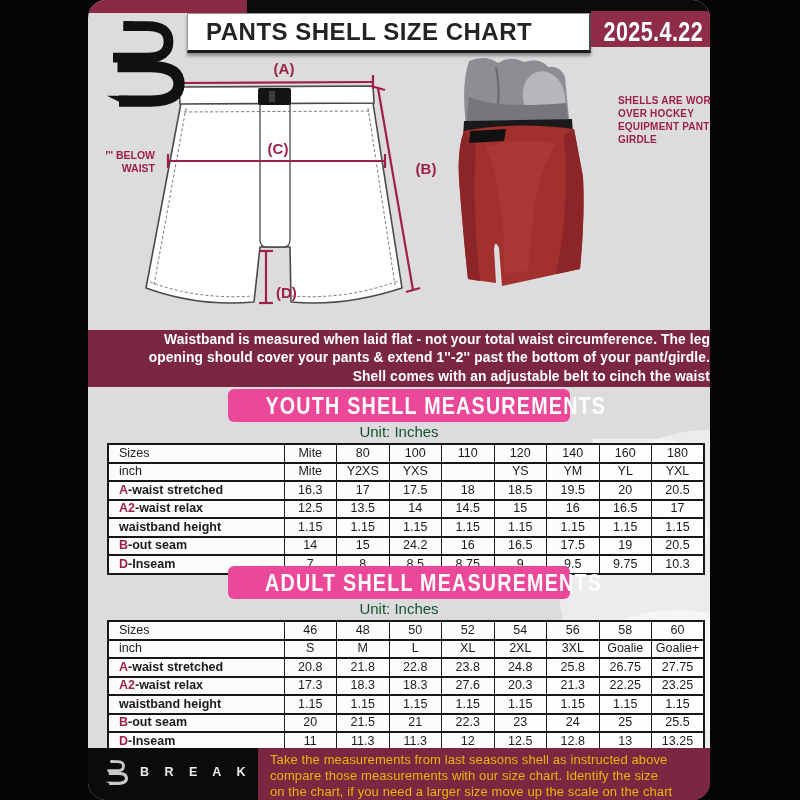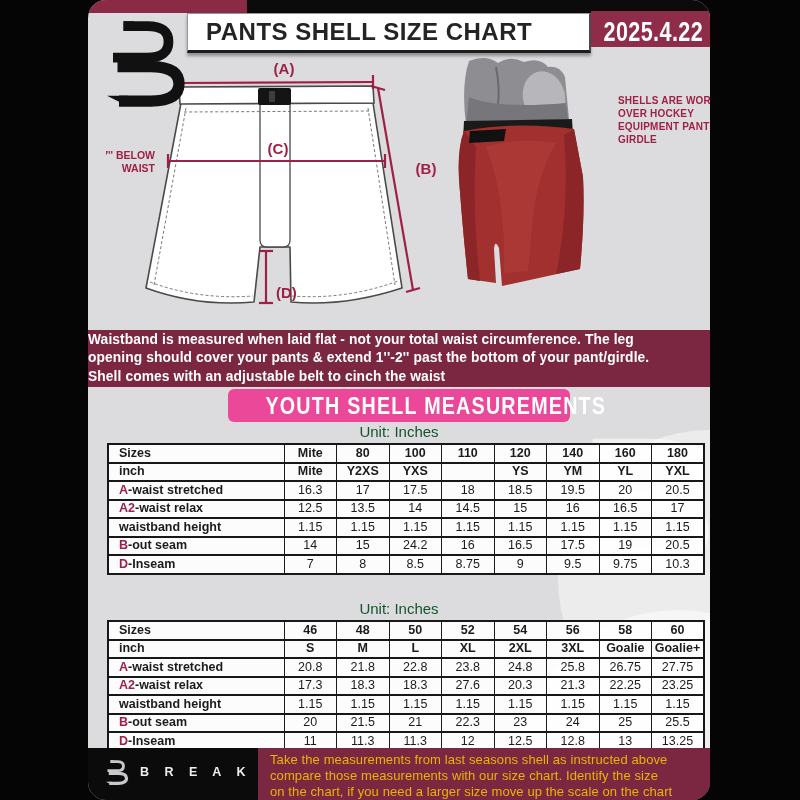--- a/index.html
+++ b/index.html
@@ -29,36 +29,36 @@
   .date-badge .t{display:inline-block;transform:scaleX(.8);transform-origin:center;
              color:#fff;font-size:27px;font-weight:700;line-height:42px;letter-spacing:.5px;}
 
   .diagram{position:absolute;left:18px;top:55px;z-index:1;}
   .photo{position:absolute;left:348px;top:57px;z-index:1;}
   .photo-note{position:absolute;left:506px;top:94px;width:122px;font-size:10px;font-weight:700;
              color:#9e2044;line-height:13px;letter-spacing:.2px;z-index:1;margin-left:24px;}
 
   .notice{position:absolute;left:0;top:330px;width:622px;height:57px;background:#7c2741;z-index:1;
           display:flex;flex-direction:column;justify-content:center;}
-  .notice div{color:#fff;font-size:13.8px;font-weight:600;line-height:18.5px;text-align:left;
+  .notice div{color:#fff;font-size:13.8px;font-weight:600;line-height:18.5px;text-align:right;
           letter-spacing:.1px;}
 
   .banner{position:absolute;left:50%;transform:translateX(-50%);width:342px;height:33px;
           background:#ec4899;border-radius:6px;text-align:center;z-index:1;}
   .banner .t{display:inline-block;transform:scaleX(.82);transform-origin:center;color:#fff;
           font-size:24px;font-weight:700;letter-spacing:1.5px;line-height:33px;white-space:nowrap;}
   .unit{position:absolute;left:0;width:622px;text-align:center;font-size:15px;color:#14532d;z-index:1;}
 
   table.meas{position:absolute;left:19px;width:598px;border-collapse:collapse;z-index:1;
           background:rgba(255,255,255,.9);border:2px solid #171717;table-layout:fixed;}
   table.meas td{border:1.2px solid #1c1c1c;border-top:2px solid #171717;border-bottom:2px solid #171717;
           height:14.5px;font-size:12.5px;line-height:13px;text-align:center;padding:1px 2px;
           color:#1b1b1b;font-weight:400;overflow:hidden;}
   table.meas td.lbl{text-align:left;padding-left:10px;font-weight:700;}
-  table.meas td.hdr{font-weight:700;margin-left:23px;}
+  table.meas td.hdr{font-weight:400;margin-left:23px;}
   .pfx{color:#9e2044;font-weight:700;}
 
   .footer-black{position:absolute;left:0;top:748px;width:622px;height:52px;background:#0b0b0b;z-index:2;}
   .footer-logo{position:absolute;left:16px;top:756px;display:flex;align-items:center;gap:10px;z-index:3;}
   .footer-brand{color:#ededf0;font-size:12.5px;font-weight:600;letter-spacing:6px;}
   .footer-box{position:absolute;left:170px;top:748px;width:452px;height:52px;background:#7c2741;
           z-index:3;box-sizing:border-box;padding:4px 12px 0 12px;}
   .footer-box div{color:#eab308;font-size:13px;font-weight:400;line-height:16.2px;letter-spacing:.1px;
           white-space:nowrap;}
 </style>
@@ -243,20 +243,23 @@
             <td class="">8.5</td>
             <td class="">8.75</td>
             <td class="">9</td>
             <td class="">9.5</td>
             <td class="">9.75</td>
             <td class="">10.3</td>
           </tr>
         </tbody>
     </table>
 
+    <div class="banner" style="top:566px">
+      <span class="t">ADULT SHELL MEASUREMENTS</span>
+    </div>
     <div class="unit" style="top:600px">Unit: Inches</div>
     <table class="meas" style="top:620px">
       <colgroup>
           <col style="width:176px">
           <col>
           <col>
           <col>
           <col>
           <col>
           <col>

